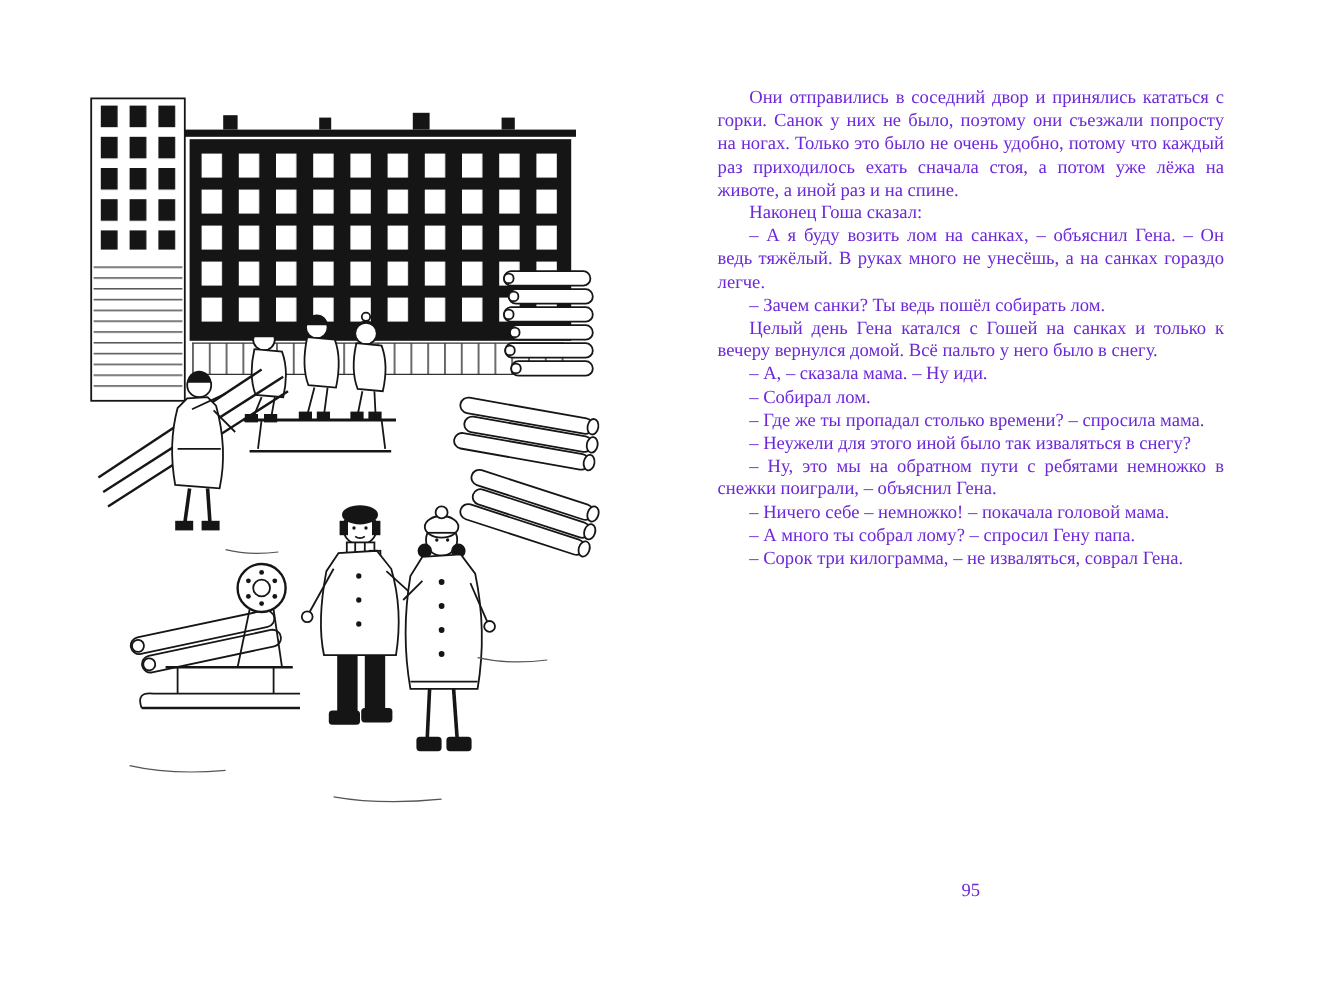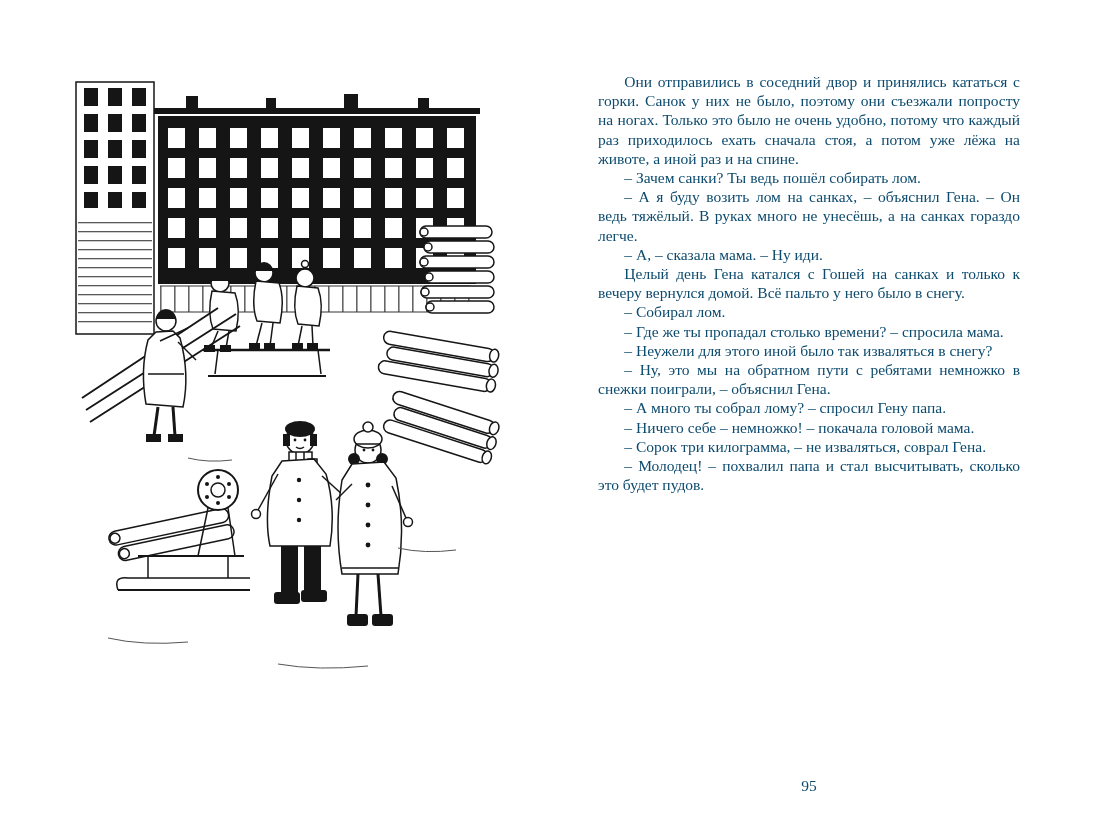--- a/index.html
+++ b/index.html
@@ -1,28 +1,28 @@
 <!DOCTYPE html>
 <html lang="ru"><head>
 <meta charset="utf-8">
 <style>
   html,body{margin:0;padding:0;background:#fff;}
   .page{
     position:relative;width:1100px;height:825px;background:#ffffff;
-    font-family:"Liberation Serif","DejaVu Serif",serif;color:#0c4a6e;overflow:hidden;
+    font-family:"Liberation Serif","DejaVu Serif",serif;color:#6d28d9;overflow:hidden;
   }
   .illustration{position:absolute;left:68px;top:78px;width:432px;height:604px;}
   .text-col{
     position:absolute;left:598px;top:72px;width:422px;
     font-size:15.5px;line-height:19.2px;text-align:justify;
     hyphens:auto;-webkit-hyphens:auto;
   }
   .text-col p{margin:0;text-indent:1.7em;}
   .page-number{
-    position:absolute;left:598px;top:777px;width:422px;
+    position:absolute;left:598px;top:734px;width:422px;
     text-align:center;font-size:15.5px;
   }
   svg{display:block;}
 </style>
 </head>
 <body>
 
 <div class="page">
 
   <div class="illustration">
@@ -226,29 +226,29 @@
         <path d="M40,560 q35,8 80,4"></path>
         <path d="M210,586 q40,7 90,2"></path>
         <path d="M330,470 q26,6 58,2"></path>
         <path d="M120,380 q20,5 44,2"></path>
       </g>
     </svg>
   </div>
 
   <div class="text-col">
     <p>Они отправились в соседний двор и принялись кататься с горки. Санок у них не было, поэтому они съезжали попросту на ногах. Только это было не очень удобно, потому что каждый раз приходилось ехать сначала стоя, а потом уже лёжа на животе, а иной раз и на спине.</p>
+    <p>Наконец Гоша сказал:</p>
+    <p>– А я буду возить лом на санках, – объяснил Гена. – Он ведь тяжёлый. В руках много не унесёшь, а на санках гораздо легче.</p>
     <p>– Зачем санки? Ты ведь пошёл собирать лом.</p>
-    <p>– А я буду возить лом на санках, – объяснил Гена. – Он ведь тяжёлый. В руках много не унесёшь, а на санках гораздо легче.</p>
+    <p>Целый день Гена катался с Гошей на санках и только к вечеру вернулся домой. Всё пальто у него было в снегу.</p>
     <p>– А, – сказала мама. – Ну иди.</p>
-    <p>Целый день Гена катался с Гошей на санках и только к вечеру вернулся домой. Всё пальто у него было в снегу.</p>
     <p>– Собирал лом.</p>
     <p>– Где же ты пропадал столько времени? – спросила мама.</p>
     <p>– Неужели для этого иной было так изваляться в снегу?</p>
     <p>– Ну, это мы на обратном пути с ребятами немножко в снежки поиграли, – объяснил Гена.</p>
+    <p>– Ничего себе – немножко! – покачала головой мама.</p>
     <p>– А много ты собрал лому? – спросил Гену папа.</p>
-    <p>– Ничего себе – немножко! – покачала головой мама.</p>
     <p>– Сорок три килограмма, – не изваляться, соврал Гена.</p>
-    <p>– Молодец! – похвалил папа и стал высчитывать, сколько это будет пудов.</p>
   </div>
 
   <div class="page-number">95</div>
 
 </div>
 
 </body></html>

